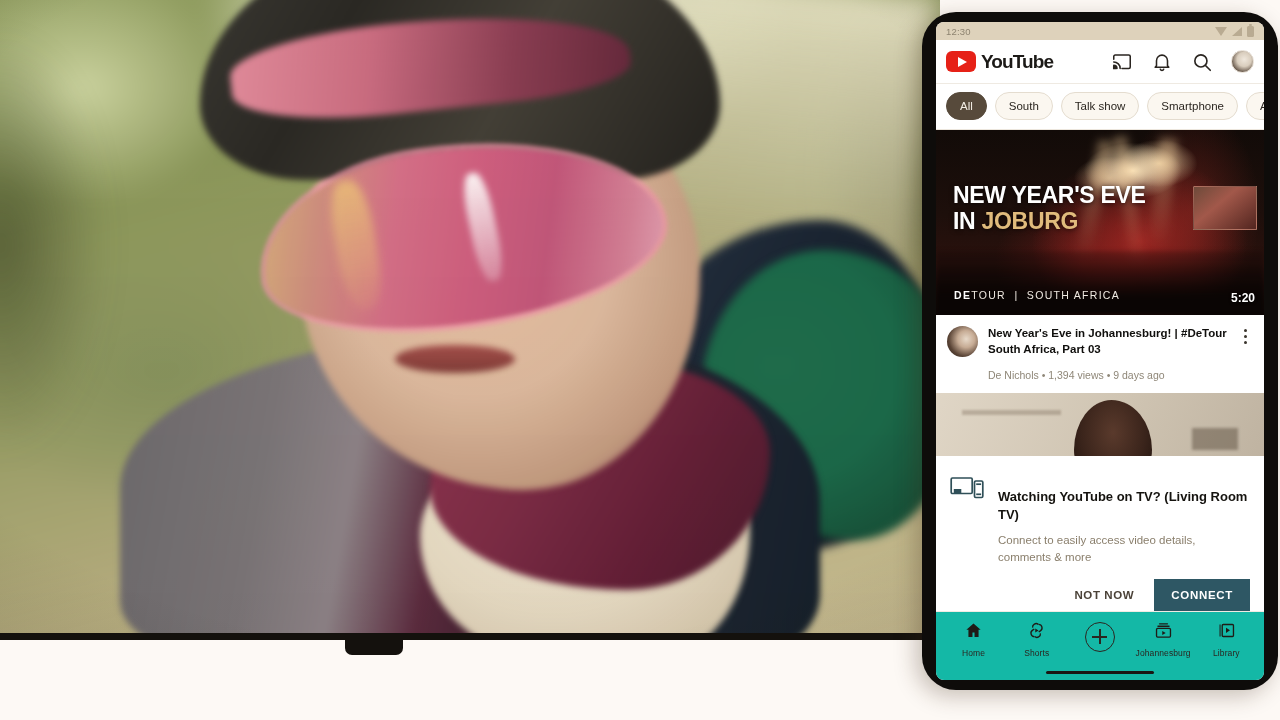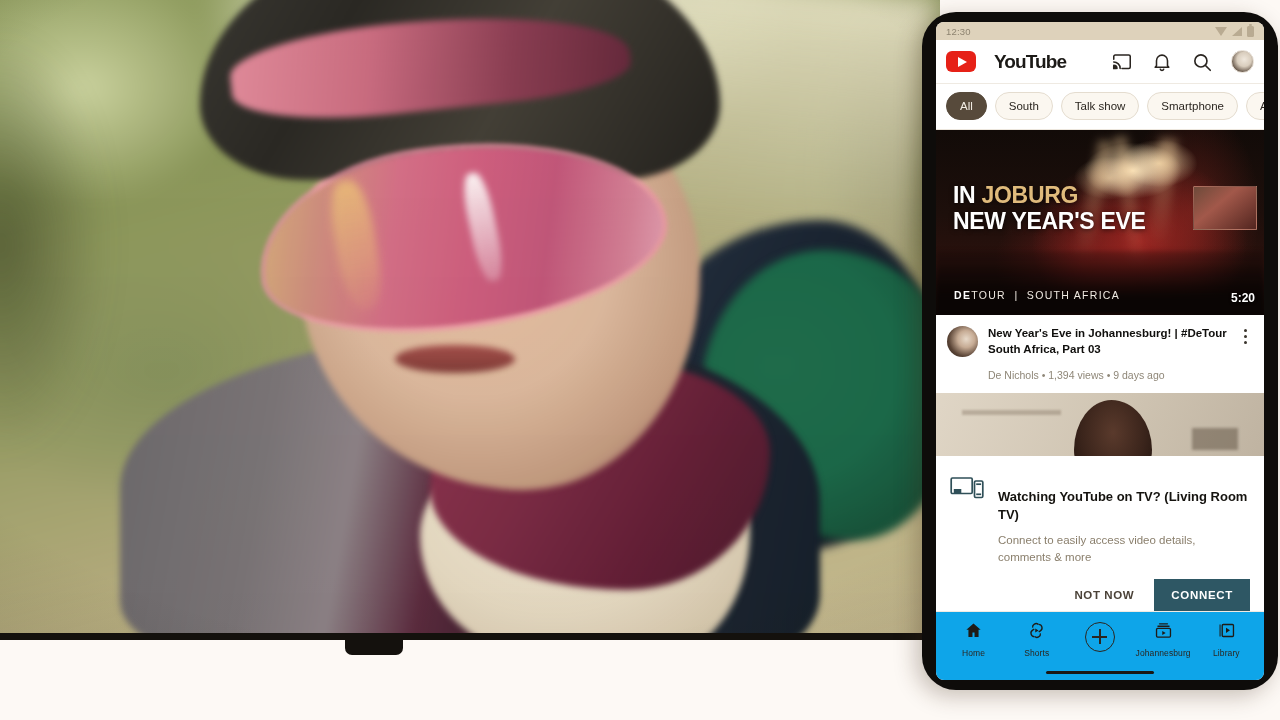--- a/index.html
+++ b/index.html
@@ -164,21 +164,21 @@
   .statusbar .sb-icons { margin-left: auto; display: flex; gap: 5px; align-items: center; }
   .sb-wifi { width: 0; height: 0; border-left: 6px solid transparent; border-right: 6px solid transparent; border-top: 9px solid #b9ab92; }
   .sb-sig { width: 0; height: 0; border-left: 10px solid transparent; border-bottom: 9px solid #b9ab92; }
   .sb-bat { width: 7px; height: 11px; background: #b9ab92; border-radius: 1.5px; position: relative; }
   .sb-bat:before { content:""; position:absolute; top:-2px; left:2px; width:3px; height:2px; background:#b9ab92; border-radius:1px; }
 
   .yt-header {
     height: 44px; display: flex; align-items: center; padding: 0 10px;
     background: #fff; border-bottom: 1px solid #efeae2;
   }
-  .yt-logo { display: flex; align-items: center; gap: 18px; }
+  .yt-logo { display: flex; align-items: center; gap: 5px; }
   .yt-play {
     width: 30px; height: 21px; background: #e62117; border-radius: 6px;
     display: flex; align-items: center; justify-content: center;
   }
   .yt-play i {
     width: 0; height: 0; border-left: 9px solid #fff;
     border-top: 5.5px solid transparent; border-bottom: 5.5px solid transparent;
     margin-left: 2px;
   }
   .yt-word { font-size: 19px; font-weight: bold; letter-spacing: -.9px; color: #1c1a17; }
@@ -290,21 +290,21 @@
     font-size: 11.5px; font-weight: bold; letter-spacing: .6px;
     color: #4b4238; padding: 9px 12px; cursor: pointer;
   }
   .btn-filled {
     border: none; font-family: inherit; font-size: 11.5px; font-weight: bold;
     letter-spacing: .7px; color: #fff; background: #2e5764;
     padding: 10px 17px; cursor: pointer;
   }
 
   
-  .bottom-wrap { position: absolute; left: 0; right: 0; bottom: 0; background: #0ea5e9; }
+  .bottom-wrap { position: absolute; left: 0; right: 0; bottom: 0; background: #14b8a6; }
   .bottomnav {
     display: flex; align-items: flex-end; justify-content: space-around;
     padding: 9px 6px 6px; border-top: 1px solid #f0ebe3;
   }
   .bn-item { display: flex; flex-direction: column; align-items: center; gap: 4px; width: 56px; }
   .bn-label { font-size: 8.5px; color: #2b2620; letter-spacing: .1px; }
   .bn-plus {
     width: 30px; height: 30px; border-radius: 50%; border: 1.6px solid #2b2620;
     position: relative; margin-bottom: 2px;
   }
@@ -399,22 +399,22 @@
       </div>
 
       <div class="thumb">
         <div class="stage-glow"></div>
         <div class="beam" style="left:150px;top:10px;width:16px;height:120px;transform:rotate(12deg)"></div>
         <div class="beam" style="left:186px;top:6px;width:14px;height:130px;transform:rotate(-8deg)"></div>
         <div class="beam" style="left:218px;top:8px;width:18px;height:110px;transform:rotate(6deg)"></div>
         <div class="screen-inset"></div>
         <div class="crowd"></div>
         <div class="th-title">
+          <div>NEW YEAR'S EVE</div>
           <div><span>IN </span><span class="hl">JOBURG</span></div>
-          <div>NEW YEAR'S EVE</div>
         </div>
         <div class="th-brand">
           <b>DE</b><span>TOUR</span>&nbsp;&nbsp;<span>|</span>&nbsp;&nbsp;<span>SOUTH AFRICA</span>
         </div>
         <div class="th-dur">5:20</div>
       </div>
 
       <div class="vid-meta">
         <div class="vm-avatar"></div>
         <div class="vm-text">

